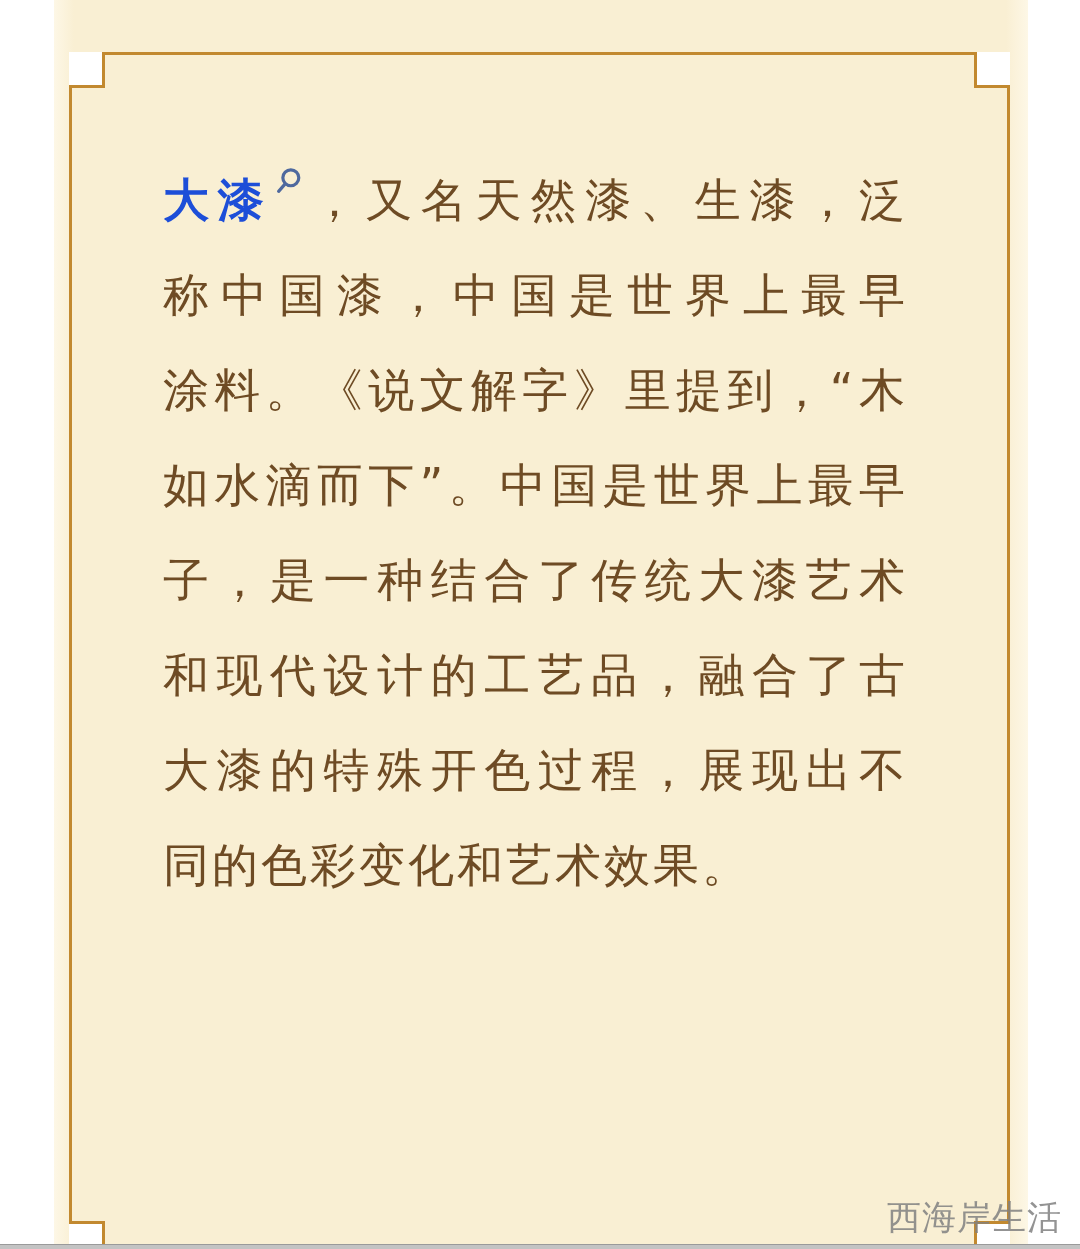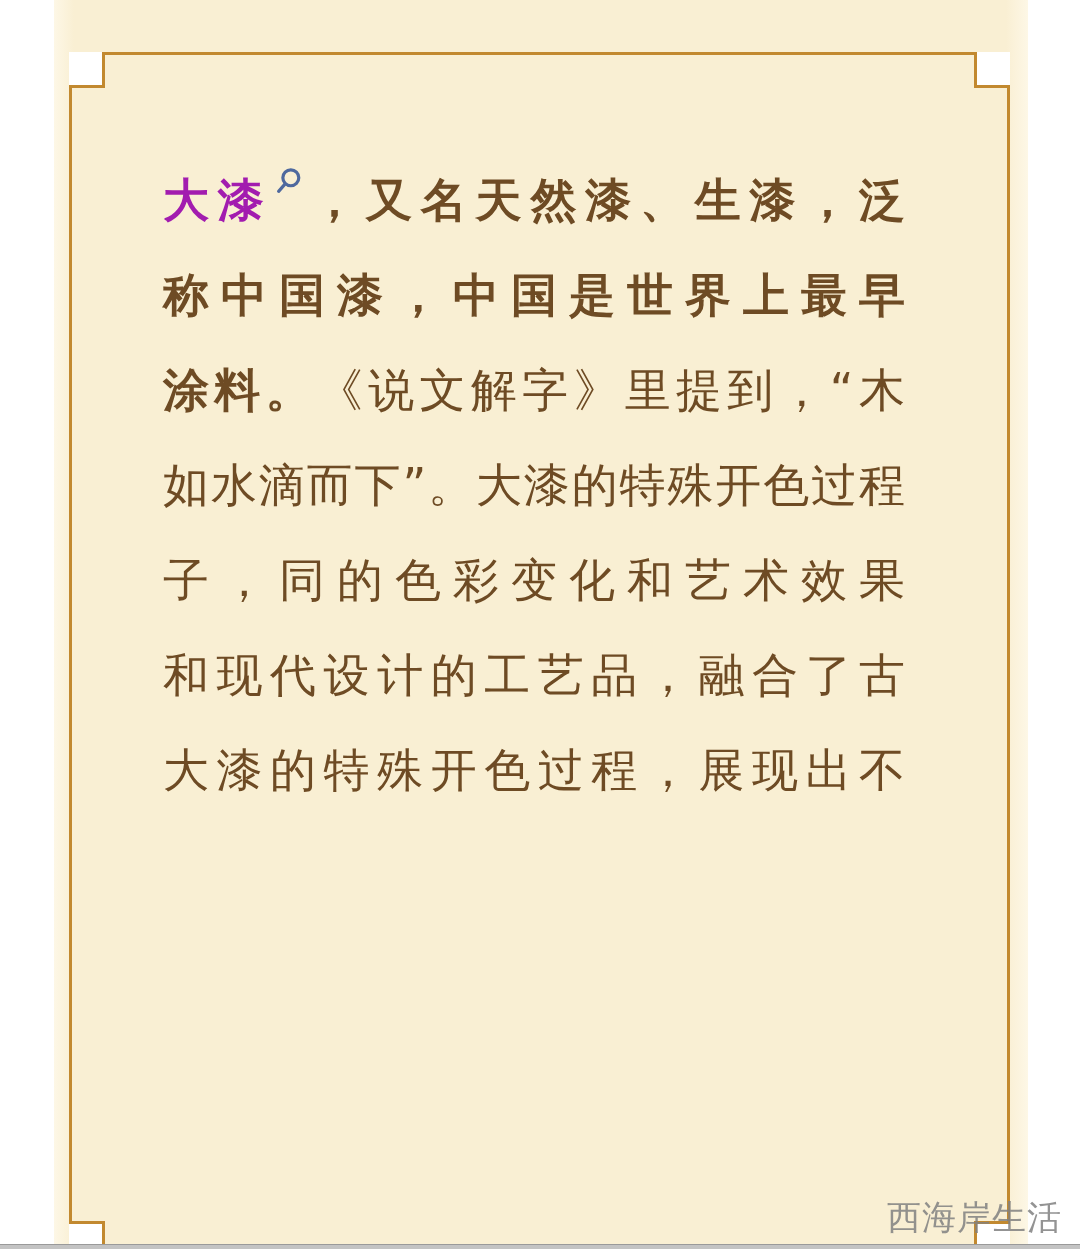--- a/index.html
+++ b/index.html
@@ -28,22 +28,22 @@
   
   .text-block{
     position:absolute;left:163px;top:153px;width:742px;
     font-size:46px;color:#6e4b24;
   }
   .t-line{
     height:95px;line-height:95px;
     text-align:justify;text-align-last:justify;
   }
   .t-line.last{text-align-last:left;letter-spacing:3px;}
-  .seg-term{color:#a21caf;font-weight:bold;}
-  .seg-bold{font-weight:bold;}
+  .seg-term{color:#1d4ed8;font-weight:bold;}
+  .seg-bold{font-weight:normal;}
   .seg-reg{font-weight:normal;margin-top:38px;}
   .icon-search{display:inline-block;vertical-align:19px;line-height:0;}
   .icon-search svg{display:inline-block;}
   
   .watermark{
     position:absolute;right:18px;bottom:8px;z-index:10;
     font-family:"DejaVu Serif","Liberation Serif",serif;
     font-size:34px;letter-spacing:1px;color:rgba(128,128,128,0.85);
   }
   
@@ -64,21 +64,22 @@
   <div class="corner br"></div>
 </div>
 
 <div class="text-block">
     <div class="t-line"><span class="seg-term">大漆</span><span class="icon-search"><svg viewBox="0 0 32 32" width="30" height="30">
           <circle cx="19" cy="11.5" r="8.5" fill="none" stroke="#4f699e" stroke-width="3.4"></circle>
           <line x1="12.5" y1="18.5" x2="6" y2="26" stroke="#4f699e" stroke-width="3.4" stroke-linecap="round"></line>
         </svg></span><span class="seg-bold">，又名天然漆、生漆，泛</span></div>
     <div class="t-line"><span class="seg-bold">称中国漆，中国是世界上最早</span></div>
     <div class="t-line"><span class="seg-bold">涂料。</span><span class="seg-reg">《说文解字》里提到，“木</span></div>
-    <div class="t-line"><span class="seg-reg">如水滴而下”。大漆的特殊开色过程</span></div>
-    <div class="t-line"><span class="seg-reg">子，同的色彩变化和艺术效果</span></div>
+    <div class="t-line"><span class="seg-reg">如水滴而下”。中国是世界上最早</span></div>
+    <div class="t-line"><span class="seg-reg">子，是一种结合了传统大漆艺术</span></div>
     <div class="t-line"><span class="seg-reg">和现代设计的工艺品，融合了古</span></div>
     <div class="t-line"><span class="seg-reg">大漆的特殊开色过程，展现出不</span></div>
+    <div class="t-line last"><span class="seg-reg">同的色彩变化和艺术效果。</span></div>
   </div>
 
 <div class="watermark">西海岸生活</div>
 
 <div class="bottom-bar"></div>
 
 </body></html>

